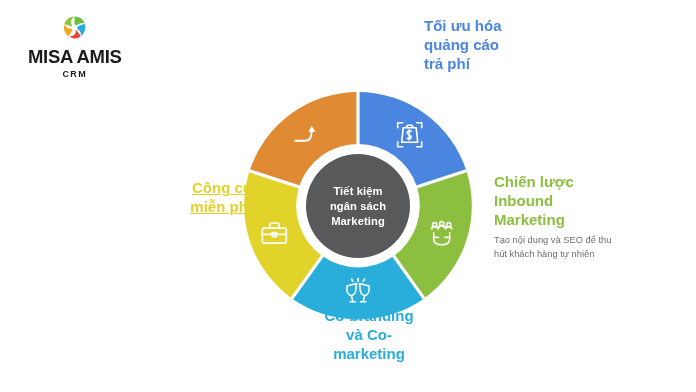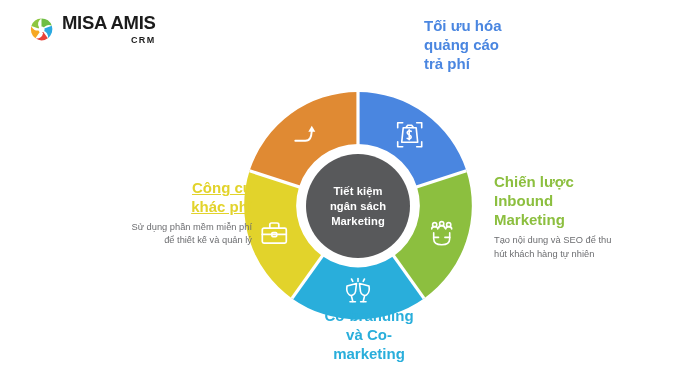--- a/index.html
+++ b/index.html
@@ -4,25 +4,25 @@
 <style>
   html,body{margin:0;padding:0;}
   body{
     width:696px;height:392px;overflow:hidden;background:#ffffff;
     font-family:"Liberation Sans","DejaVu Sans",sans-serif;
     position:relative;
   }
   #stage{position:absolute;inset:0;}
 
   
-  .logo-wrap{position:absolute;left:28px;top:14px;display:flex;align-items:center;gap:7px;}
+  .logo-wrap{position:absolute;left:28px;top:14px;display:flex;align-items:center;gap:7px;flex-direction:column;}
   .logo-mark{width:27px;height:27px;position:relative;flex:none;}
   .logo-text{display:flex;flex-direction:column;line-height:1;}
   .logo-main{font-size:18.5px;font-weight:bold;color:#1b1b1b;letter-spacing:-.3px;}
-  .logo-sub{font-size:9px;font-weight:bold;color:#1b1b1b;letter-spacing:1.4px;text-align:right;margin-top:3px;}
+  .logo-sub{font-size:9px;font-weight:bold;color:#1b1b1b;letter-spacing:1.4px;text-align:center;margin-top:3px;}
 
   
   .wheel{position:absolute;left:244px;top:92px;width:228px;height:228px;}
   .wheel svg{display:block;}
 
   .center-label{
     position:absolute;left:50%;top:50%;transform:translate(-50%,-50%);
     width:96px;text-align:center;color:#ffffff;font-size:11.2px;
     font-weight:bold;line-height:1.34;letter-spacing:.1px;pointer-events:none;
   }
@@ -188,18 +188,17 @@
     <div class="c-title t-cyan">
       <span>Co-branding</span><br>
       <span>và Co-</span><br>
       <span>marketing</span>
     </div>
   </div>
 
   <div class="callout c-freetools">
     <div class="c-title t-yellow">
       <span>Công cụ</span><br>
-      <span>khác phí</span>
-    </div>
-    <p class="c-body">Sử dụng phần mềm miễn phí để thiết kế và quản lý</p>
+      <span>miễn phí</span>
+    </div>
   </div>
 
 </div>
 
 </body></html>

